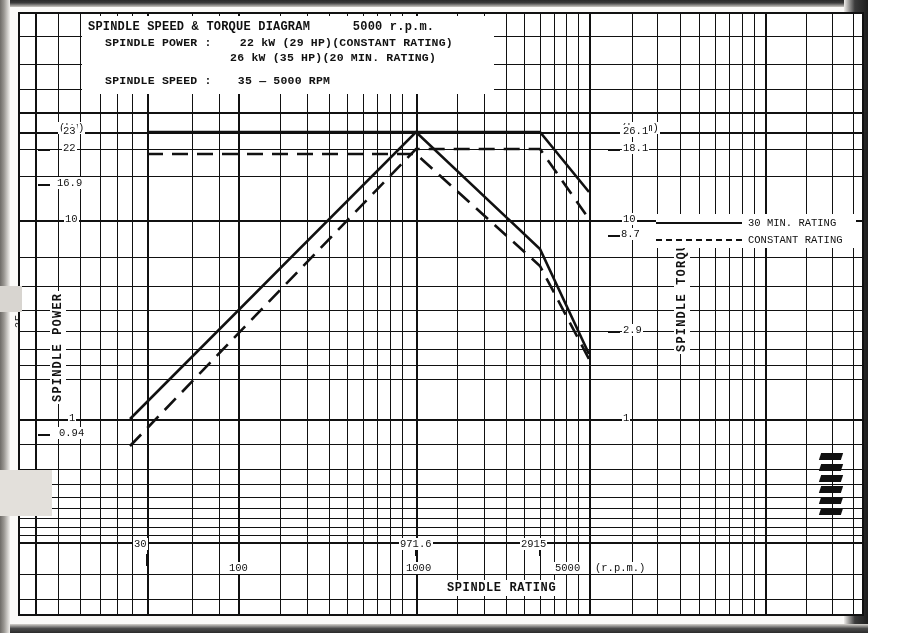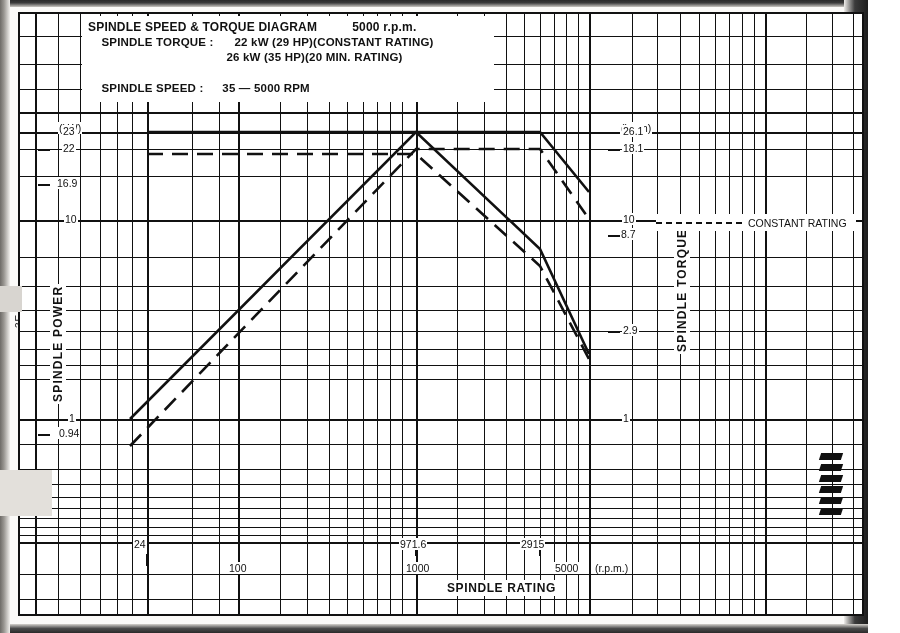--- a/index.html
+++ b/index.html
@@ -5,21 +5,21 @@
   html, body {
     margin: 0;
     padding: 0;
     background: #ffffff;
   }
   #page {
     position: relative;
     width: 868px;
     height: 633px;
     background: #f4f2ef;
-    font-family: Liberation Sans, sans-serif;
+    font-family: Liberation Mono, monospace;
     overflow: hidden;
   }
   
   #paper {
     position: absolute;
     left: 0; top: 0;
     width: 900px; height: 633px;
     background: #fbfaf8;
   }
   
@@ -295,29 +295,29 @@
     </div>
 
     <div id="title-box">
       <div class="ln t1">
         <span>SPINDLE SPEED &amp; TORQUE DIAGRAM</span>
         <span style="display:inline-block;width:28px;"></span>
         <span>5000 r.p.m.</span>
       </div>
       <div class="ln">
         <span class="ind1"></span>
-        <span>SPINDLE TORQUE :</span>
+        <span>SPINDLE POWER :</span>
         <span style="display:inline-block;width:14px;"></span>
         <span>22 kW (29 HP)(CONSTANT RATING)</span>
       </div>
       <div class="ln">
         <span style="display:inline-block;width:135px;"></span>
         <span>26 kW (35 HP)(20 MIN. RATING)</span>
       </div>
-      <div class="ln" style="margin-top:16px;">
+      <div class="ln" style="margin-top:8px;">
         <span class="ind1"></span>
         <span>SPINDLE SPEED :</span>
         <span style="display:inline-block;width:12px;"></span>
         <span>35 — 5000 RPM</span>
       </div>
     </div>
 
     <svg id="curves" viewBox="0 0 842 600" preserveAspectRatio="none">
 
       <polyline points="110,405 396,118 520,118 569,178" fill="none" stroke="#111" stroke-width="2.6" stroke-linejoin="miter"></polyline>
@@ -357,28 +357,34 @@
     <div class="tickmark" style="left:588px;top:317px;width:12px;"></div>
     <div class="lab" style="left:602px;top:310px;">2.9</div>
     <div class="tickmark" style="left:588px;top:405px;width:12px;"></div>
     <div class="lab" style="left:602px;top:398px;">1</div>
 
     <div class="vert-label" style="left:654px;top:340px;">SPINDLE TORQUE</div>
 
     <div id="legend">
       <div class="legend-row">
         <span class="swatch">
+            <span class="ln-solid"></span>
+          </span>
+        <span class="ltext">30 MIN. RATING</span>
+      </div>
+      <div class="legend-row">
+        <span class="swatch">
             <span class="ln-dash"></span>
           </span>
         <span class="ltext">CONSTANT RATING</span>
       </div>
     </div>
 
     <div class="tickmark" style="left:126px;top:540px;width:2px;height:12px;"></div>
-    <div class="lab" style="left:113px;top:524px;">24</div>
+    <div class="lab" style="left:113px;top:524px;">30</div>
 
     <div class="lab" style="left:208px;top:548px;">100</div>
 
     <div class="tickmark" style="left:395px;top:528px;width:2px;height:14px;"></div>
     <div class="lab" style="left:379px;top:524px;">971.6</div>
     <div class="lab" style="left:385px;top:548px;">1000</div>
 
     <div class="tickmark" style="left:519px;top:528px;width:2px;height:14px;"></div>
     <div class="lab" style="left:500px;top:524px;">2915</div>
 

